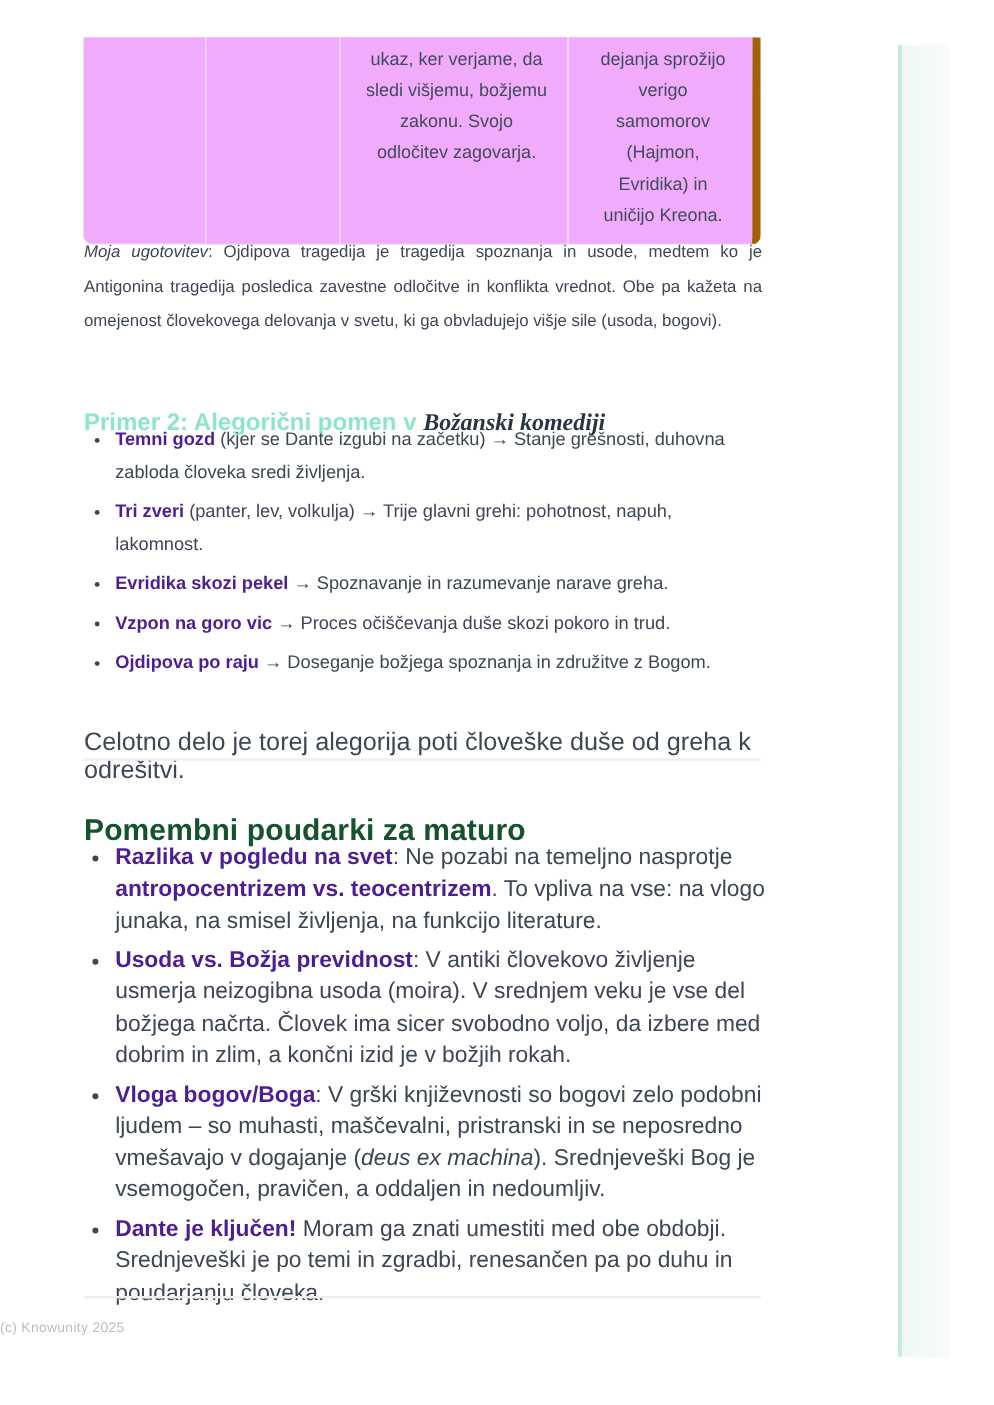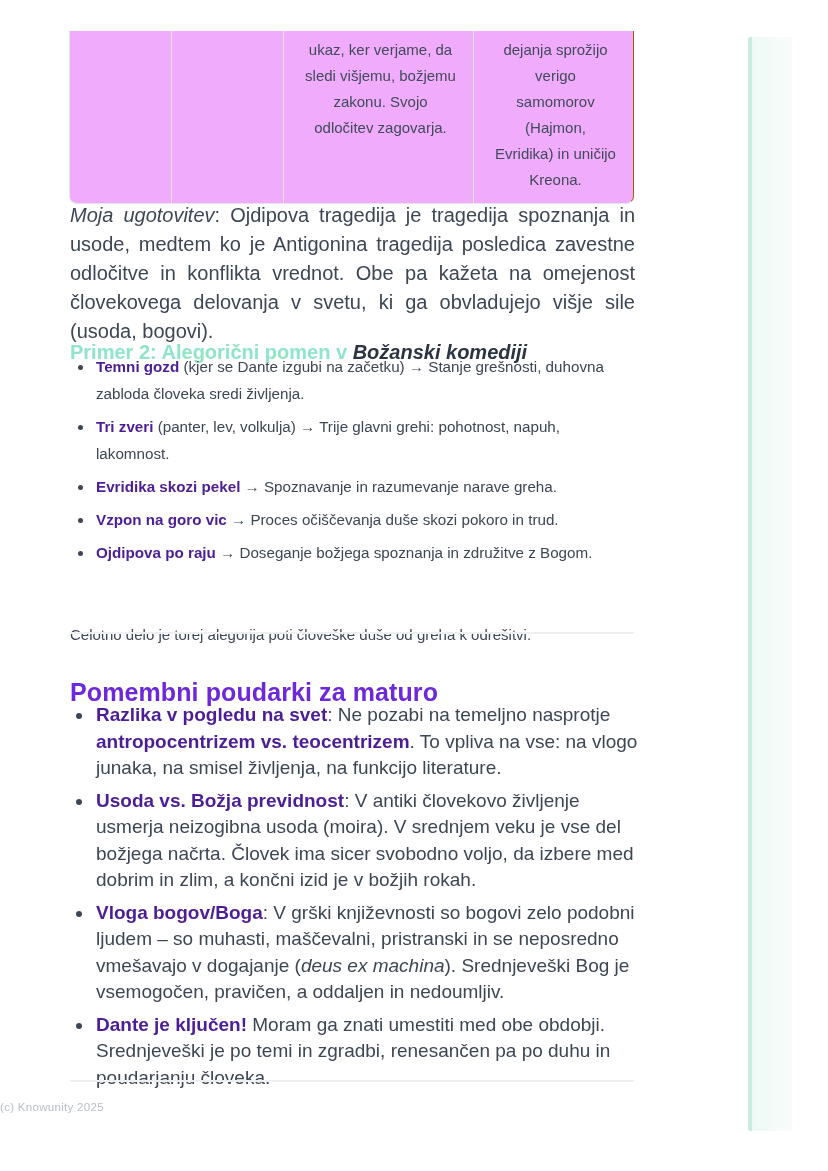--- a/index.html
+++ b/index.html
@@ -24,57 +24,57 @@
     position:absolute; left:69px; top:31px; width:565px; height:122px;
     border-collapse:separate; border-spacing:0; table-layout:fixed;
     font-size:15px; line-height:26px; color:#414b59;
   }
   .frag-table td {
     background:#f0abfc; vertical-align:top;
     border-left:1px solid #e3e6ea; border-bottom:1px solid #e3e6ea;
     padding:6px 16px 10px 20px;
     text-align:center;
   }
-  .frag-table td:last-child { border-right:1px solid #a16207; }
+  .frag-table td:last-child { border-right:7px solid #a16207; }
   .frag-table td.c1 { border-bottom-left-radius:8px; }
   .frag-table td.c4 { border-bottom-right-radius:8px; }
 
   .p-conclusion {
     position:absolute; left:70px; top:181px; width:565px;
-    font-size:20px; line-height:29px; text-align:justify;
+    font-size:14px; line-height:29px; text-align:justify;
   }
   .italic { font-style:italic; }
 
   .h3 {
     position:absolute; left:70px; top:320px; width:564px;
     font-size:20px; line-height:24px;
   }
   .h3 .mint { color:#8ee6c6; font-weight:600;margin-top:14px; }
-  .h3 .em   { color:#2b3442; font-weight:700; font-style:italic; }
+  .h3 .em   { color:#2b3442; font-weight:700; font-style:italic;font-family:Liberation Serif, serif; }
 
   ul.blist { margin:0; padding:0 0 0 24px; list-style:disc; }
   ul.blist li { margin:0 0 6px 0; padding-left:2px; }
   .b { font-weight:700; color:#4c1d95; }
 
   .list1 {
     position:absolute; left:70px; top:353px; width:566px;
     font-size:15.2px; line-height:27px;
   }
   .p-closing {
-    position:absolute; left:70px; top:608px; width:565px;
-    font-size:15px; line-height:23px;
+    position:absolute; left:70px; top:586px; width:565px;
+    font-size:21px; line-height:23px;
   }
 
   .divider { position:absolute; left:70px; width:564px; height:2px; background:#eeeff1; }
   .divider.d1 { top:632px; }
   .divider.d2 { top:1080px; }
 
   .h2 {
     position:absolute; left:70px; top:656px; width:564px;
-    font-size:25px; line-height:30px; font-weight:700; color:#6d28d9;
+    font-size:25px; line-height:30px; font-weight:700; color:#14532d;
     letter-spacing:0.1px;
   }
 
   .list2 {
     position:absolute; left:70px; top:702px; width:570px;
     font-size:19px; line-height:26.5px;
   }
   .list2 li { margin-bottom:8px; }
 
   .footer {

